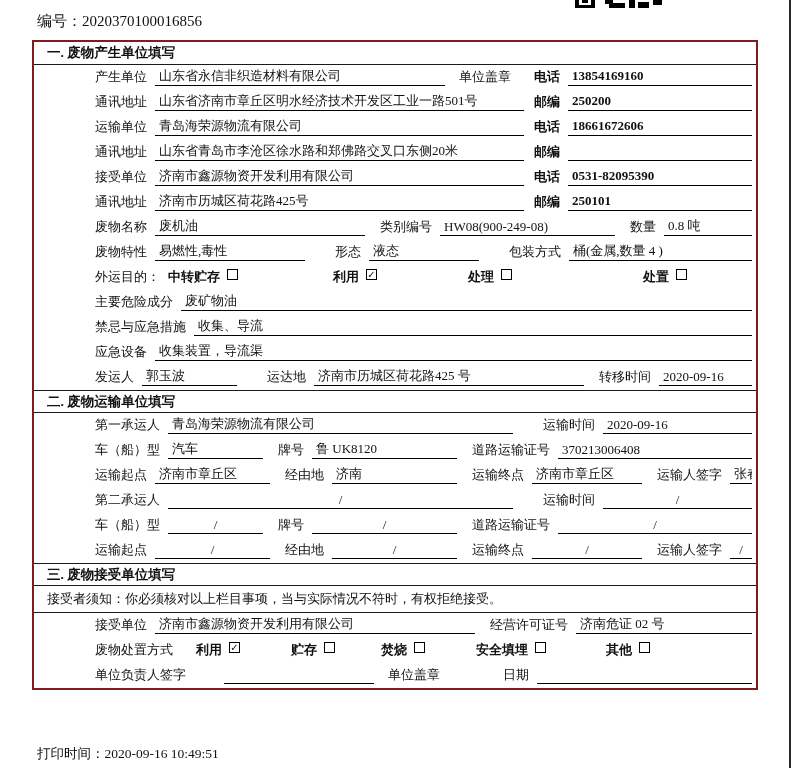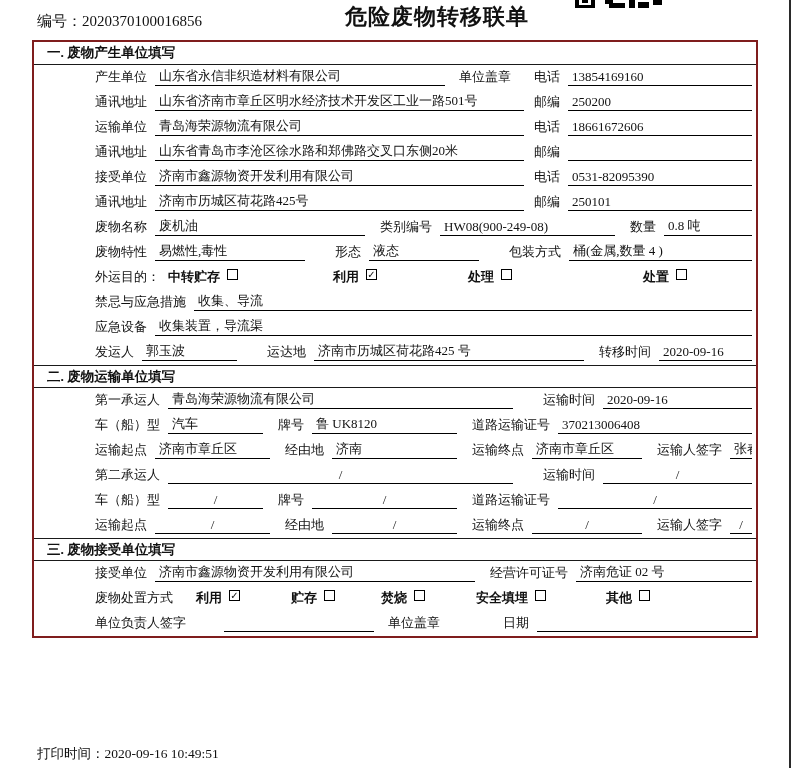--- a/index.html
+++ b/index.html
@@ -25,21 +25,21 @@
     font-weight:bold; font-size:13.5px; border-bottom:1.5px solid #1a1a1a; }
   .sec-title.topline { border-top:1.5px solid #1a1a1a; }
   .notice-row { height:27px; display:flex; align-items:center; padding:0 8px 0 13px;
     border-bottom:1px solid #1a1a1a; white-space:nowrap; }
   .row { display:flex; align-items:flex-end; height:25px; padding:0 4px 4px 13px;margin-left:48px; }
   .lbl { white-space:nowrap; margin-right:8px; flex:0 0 auto; }
   .val { border-bottom:1px solid #000; padding:0 4px; white-space:nowrap;
     overflow:hidden; flex:0 0 auto; min-height:16px; }
   .vfill { flex:1 1 auto; }
   .ctr { text-align:center; }
-  .rg { display:flex; align-items:flex-end; margin-left:auto; width:218px; flex:0 0 auto; }
+  .rg { display:flex; margin-left:auto; width:218px; flex:0 0 auto;font-weight:bold; }
   .rg .val { flex:1 1 auto; }
   .seal-lbl { margin-left:14px; white-space:nowrap; }
   .opt { display:flex; align-items:flex-start; flex:0 0 auto;font-weight:bold; }
   .cb { width:11px; height:11px; border:1px solid #000; display:inline-flex;
     align-items:center; justify-content:center; font-size:10px; line-height:1;
     margin-left:7px; position:relative; top:1px;
     font-family:"DejaVu Sans","Liberation Sans",sans-serif; }
   .w95{width:95px}.w90{width:90px}.w110{width:110px}.w115{width:115px}
   .w125{width:125px}.w130{width:130px}.w135{width:135px}.w140{width:140px}
   .w145{width:145px}.w150{width:150px}.w165{width:165px}
@@ -52,21 +52,20 @@
   .print-line { position:absolute; left:37px; top:745px; white-space:nowrap; font-size:13.5px; }
   .page-edge { position:absolute; left:789px; top:0; width:2px; height:768px; background:#2a2a2a; }
 </style>
 </head>
 <body>
 
 <div class="page">
 
   <div class="doc-header">
     <div class="serial"><span>编号：</span><span>2020370100016856</span></div>
-    <div class="doc-title">危险废物转移联单</div>
     <svg class="qr-frag" viewBox="0 0 88 9" xmlns="http://www.w3.org/2000/svg">
       <rect x="0" y="0" width="4" height="6" fill="#000"></rect>
       <rect x="16" y="0" width="4" height="6" fill="#000"></rect>
       <rect x="0" y="5" width="20" height="3" fill="#000"></rect>
       <rect x="7" y="0" width="6" height="3" fill="#000"></rect>
       <rect x="30" y="0" width="8" height="4" fill="#000"></rect>
       <rect x="34" y="3" width="16" height="5" fill="#000"></rect>
       <rect x="54" y="0" width="6" height="8" fill="#000"></rect>
       <rect x="63" y="2" width="11" height="6" fill="#000"></rect>
       <rect x="78" y="0" width="9" height="5" fill="#000"></rect>
@@ -163,20 +162,24 @@
       <span class="opt w175">
           <span>处理</span>
           <span class="cb"></span>
         </span>
       <span class="opt">
           <span>处置</span>
           <span class="cb"></span>
         </span>
     </div>
 
+    <div class="row">
+      <span class="lbl">主要危险成分</span>
+      <span class="val vfill">废矿物油</span>
+    </div>
 
     <div class="row">
       <span class="lbl">禁忌与应急措施</span>
       <span class="val vfill">收集、导流</span>
     </div>
 
     <div class="row">
       <span class="lbl">应急设备</span>
       <span class="val vfill">收集装置，导流渠</span>
     </div>
@@ -240,20 +243,21 @@
       <span class="val w115 ctr">/</span>
       <span class="lbl ml15">经由地</span>
       <span class="val w125 ctr">/</span>
       <span class="lbl ml15">运输终点</span>
       <span class="val w110 ctr">/</span>
       <span class="lbl ml15">运输人签字</span>
       <span class="val vfill ctr">/</span>
     </div>
 
     <div class="sec-title topline">三. 废物接受单位填写</div>
+    <div class="notice-row">接受者须知：你必须核对以上栏目事项，当与实际情况不符时，有权拒绝接受。</div>
 
     <div class="row">
       <span class="lbl">接受单位</span>
       <span class="val w320">济南市鑫源物资开发利用有限公司</span>
       <span class="lbl ml15">经营许可证号</span>
       <span class="val vfill">济南危证 02 号</span>
     </div>
 
 
     <div class="row">

